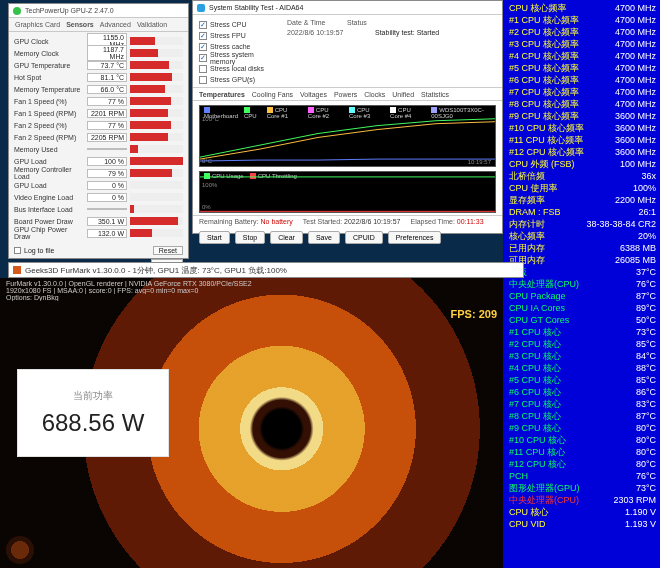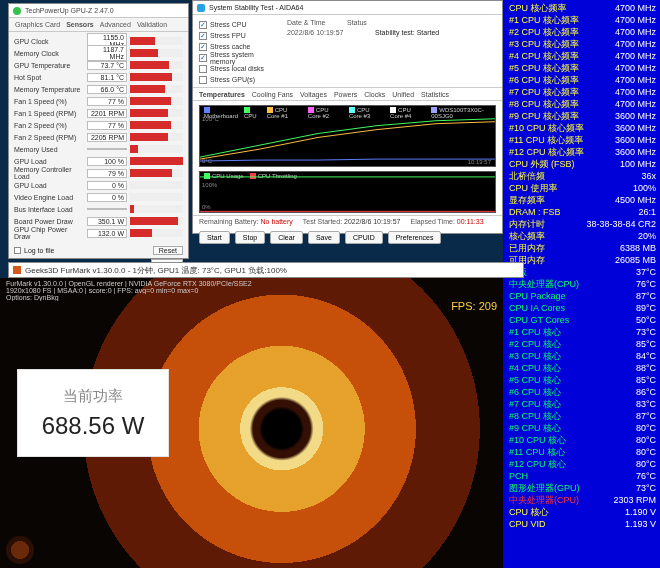--- a/index.html
+++ b/index.html
@@ -88,31 +88,31 @@
   }
   .furmark .halo {
     position:absolute; inset:0;
     background:
       radial-gradient(circle at 56% 52%, #000 0 6%, #301006 7% 9%, transparent 10%),
       radial-gradient(circle at 56% 52%, rgba(255,230,150,.95) 0 13%, rgba(255,180,60,.9) 13% 26%, rgba(210,90,20,.9) 26% 42%, rgba(100,30,10,.9) 42% 62%, rgba(10,5,2,.95) 62% 100%);
     filter: saturate(1.1);
   }
   .furmark .txt { position:absolute; left:6px; top:2px; right:6px; font-size:7px; color:#ccc; }
   .furmark .txt .l { display:block; white-space:nowrap; overflow:hidden; text-overflow:clip; }
-  .furmark .fps { position:absolute; right:6px; top:22px; color:#ffd040; font-size:11px; font-weight:normal; }
+  .furmark .fps { position:absolute; right:6px; top:30px; color:#ffd040; font-size:11px; font-weight:bold; }
   .furmark .corner { position:absolute; left:6px; bottom:4px; width:28px; height:28px;
     border-radius:50%; background:radial-gradient(circle,#6a2a0a 0 45%,#2a0f05 46% 100%); }
 
   
   .power {
     position:absolute; left:18px; top:370px; width:150px; height:86px;
     background:#fff; display:flex; flex-direction:column; align-items:center; justify-content:center;
     box-shadow:0 0 0 1px #e2e2e2;
   }
-  .power .pl { font-size:15px; color:#888; margin-bottom:6px; }
+  .power .pl { font-size:10px; color:#888; margin-bottom:6px; }
   .power .pv { font-size:24px; color:#222; }
 
 </style>
 </head>
 <body>
 
 <div class="root">
 
   <div class="right-col" id="rightcol">
       <div class="row">
@@ -174,21 +174,21 @@
       <div class="row">
         <span class="lab">北桥倍频</span>
         <span class="val">36x</span>
       </div>
       <div class="row">
         <span class="lab">CPU 使用率</span>
         <span class="val">100%</span>
       </div>
       <div class="row">
         <span class="lab">显存频率</span>
-        <span class="val">4500 MHz</span>
+        <span class="val">2200 MHz</span>
       </div>
       <div class="row">
         <span class="lab">DRAM : FSB</span>
         <span class="val">26:1</span>
       </div>
       <div class="row">
         <span class="lab">内存计时</span>
         <span class="val">38-38-38-84 CR2</span>
       </div>
       <div class="row">

